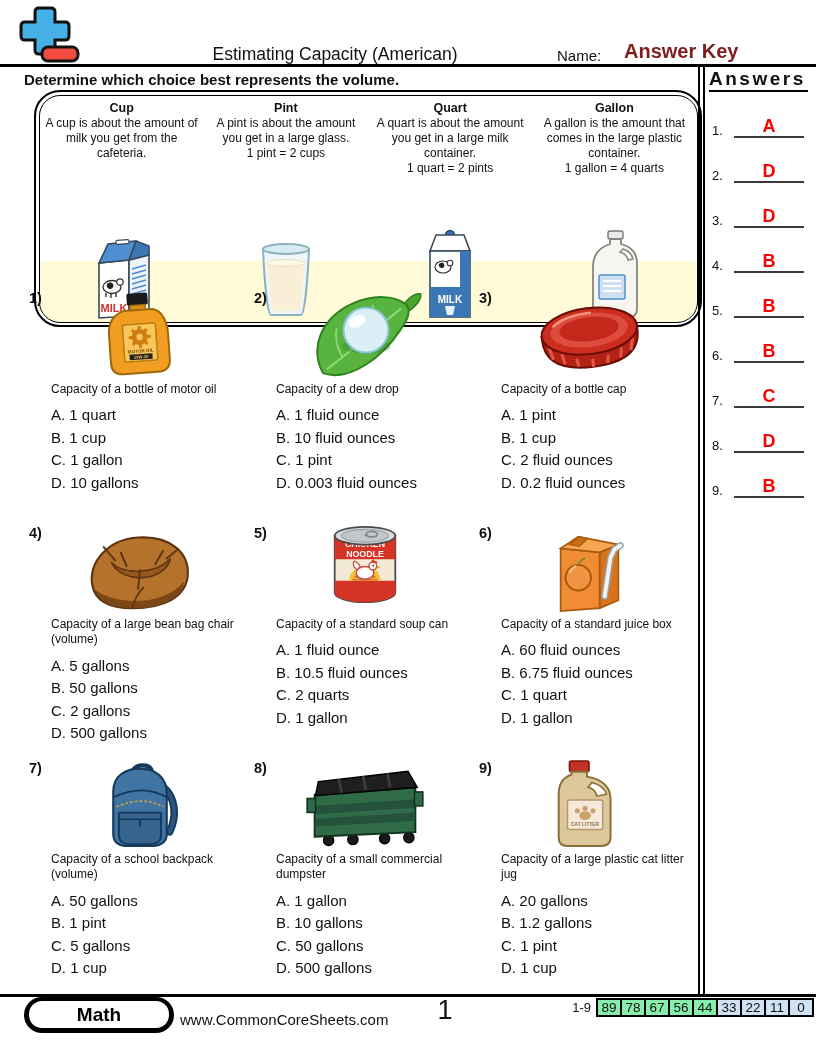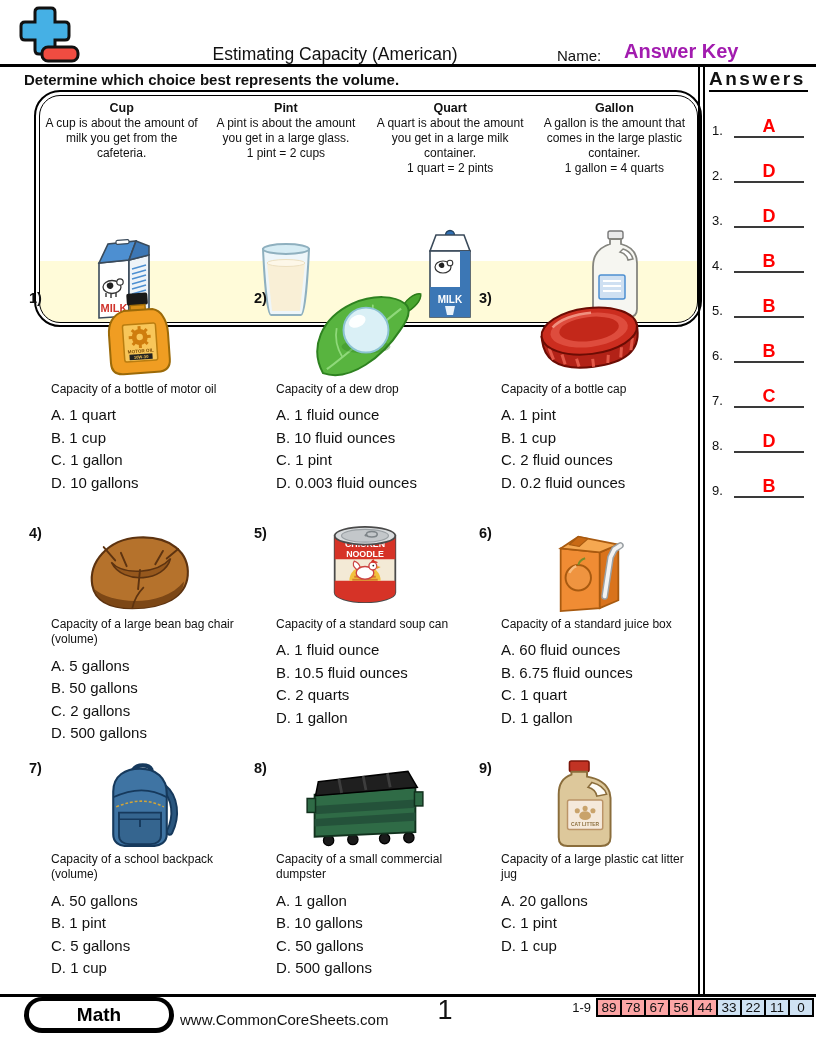--- a/index.html
+++ b/index.html
@@ -5,21 +5,21 @@
   * { margin:0; padding:0; box-sizing:border-box; }
   html,body { background:#fff; }
   .page {
     position:relative; width:816px; height:1056px; background:#fff;
     font-family:"Liberation Sans", sans-serif; color:#111; overflow:hidden;border-radius:26px;
   }
   
   .logo { position:absolute; left:18px; top:5px; }
   .ws-title { position:absolute; left:160px; top:44px; width:350px; text-align:center; font-size:17.5px; }
   .name-label { position:absolute; left:557px; top:47px; font-size:15px; }
-  .answer-key { position:absolute; left:624px; top:40px; font-size:20px; font-weight:bold; color:#a21caf; }
+  .answer-key { position:absolute; left:624px; top:40px; font-size:20px; font-weight:bold; color:#7f1d1d; }
   .header-rule { position:absolute; left:0; top:64px; width:816px; height:3px; background:#000; }
   .instruction { position:absolute; left:24px; top:71px; font-size:15px; font-weight:bold; }
 
   
   .vline { position:absolute; left:698px; top:66px; width:2px; height:929px; background:#000; }
   .answers-panel { position:absolute; left:703px; top:66px; width:113px; height:929px; border-left:2.5px solid #000; }
   .answers-title { display:inline-block; margin:2px 0 0 4px; font-size:19px; font-weight:bold; letter-spacing:2.5px; border-bottom:2.5px solid #000; padding-right:2px; }
   .ans-item { position:absolute; left:7px; right:12px; display:flex; align-items:flex-end; gap:5px; }
   .ans-num { font-size:13px; width:17px; }
   .ans-letter { flex:1; text-align:center; font-weight:bold; font-size:18px; color:#ff0000; border-bottom:2px solid #3a3a3a; line-height:1.05; }
@@ -47,21 +47,21 @@
 
   
   .footer-rule { position:absolute; left:0; top:994px; width:816px; height:3px; background:#000; }
   .math-badge { position:absolute; left:24px; top:997px; width:150px; height:36px; background:#000; border-radius:18px; }
   .math-badge-inner { position:absolute; left:5px; top:4px; right:5px; bottom:5px; background:#fff; border-radius:13px;
     display:flex; align-items:center; justify-content:center; font-weight:bold; font-size:19px; color:#000; }
   .site-url { position:absolute; left:180px; top:1011px; font-size:15px; }
   .page-num { position:absolute; left:420px; top:995px; width:50px; text-align:center; font-size:27px; }
   .score-table { position:absolute; right:2px; top:995px; height:25px; display:flex; align-items:center; }
   .score-label { font-size:13px; display:flex; align-items:center; padding-right:5px; }
-  .score-cell { width:26px; border:2px solid #000; background:#fca5a5; display:flex; align-items:center; justify-content:center; font-size:13.5px; }
+  .score-cell { width:26px; border:2px solid #000; background:#86efac; display:flex; align-items:center; justify-content:center; font-size:13.5px; }
   .score-cell + .score-cell { margin-left:-2px; }
   .score-cell.hl { background:#cfe2f3; }
   svg text { font-family:"Liberation Sans", sans-serif; }
 </style>
 </head>
 <body>
 
 <div class="page">
 
   <div class="logo">
@@ -409,20 +409,21 @@
           <ellipse cx="37" cy="58" rx="6" ry="4.5" fill="#c9a36b"></ellipse>
           <circle cx="29" cy="53" r="2.6" fill="#c9a36b"></circle>
             <circle cx="37" cy="50.5" r="2.6" fill="#c9a36b"></circle>
             <circle cx="45" cy="53" r="2.6" fill="#c9a36b"></circle>
           <text x="37" y="69" text-anchor="middle" font-size="5" font-weight="bold" fill="#8a6d3b">CAT LITTER</text>
         </svg>
       </div>
       <div class="qprompt">Capacity of a large plastic cat litter jug</div>
       <div class="qchoices">
         <div class="qchoice">A. 20 gallons</div>
+        <div class="qchoice">B. 1.2 gallons</div>
         <div class="qchoice">C. 1 pint</div>
         <div class="qchoice">D. 1 cup</div>
       </div>
     </div>
 
   </div>
 
   <div class="footer-rule"></div>
   <div class="math-badge">
     <div class="math-badge-inner">Math</div>

